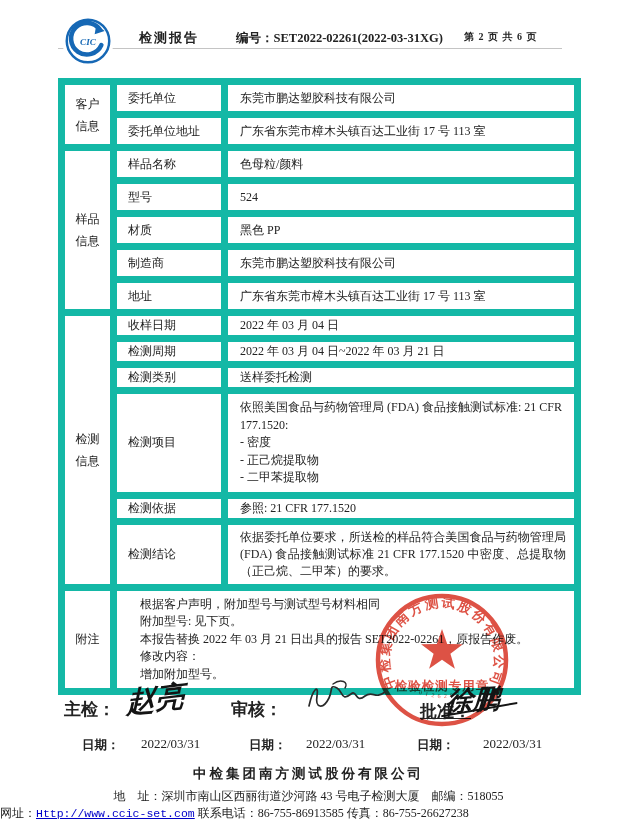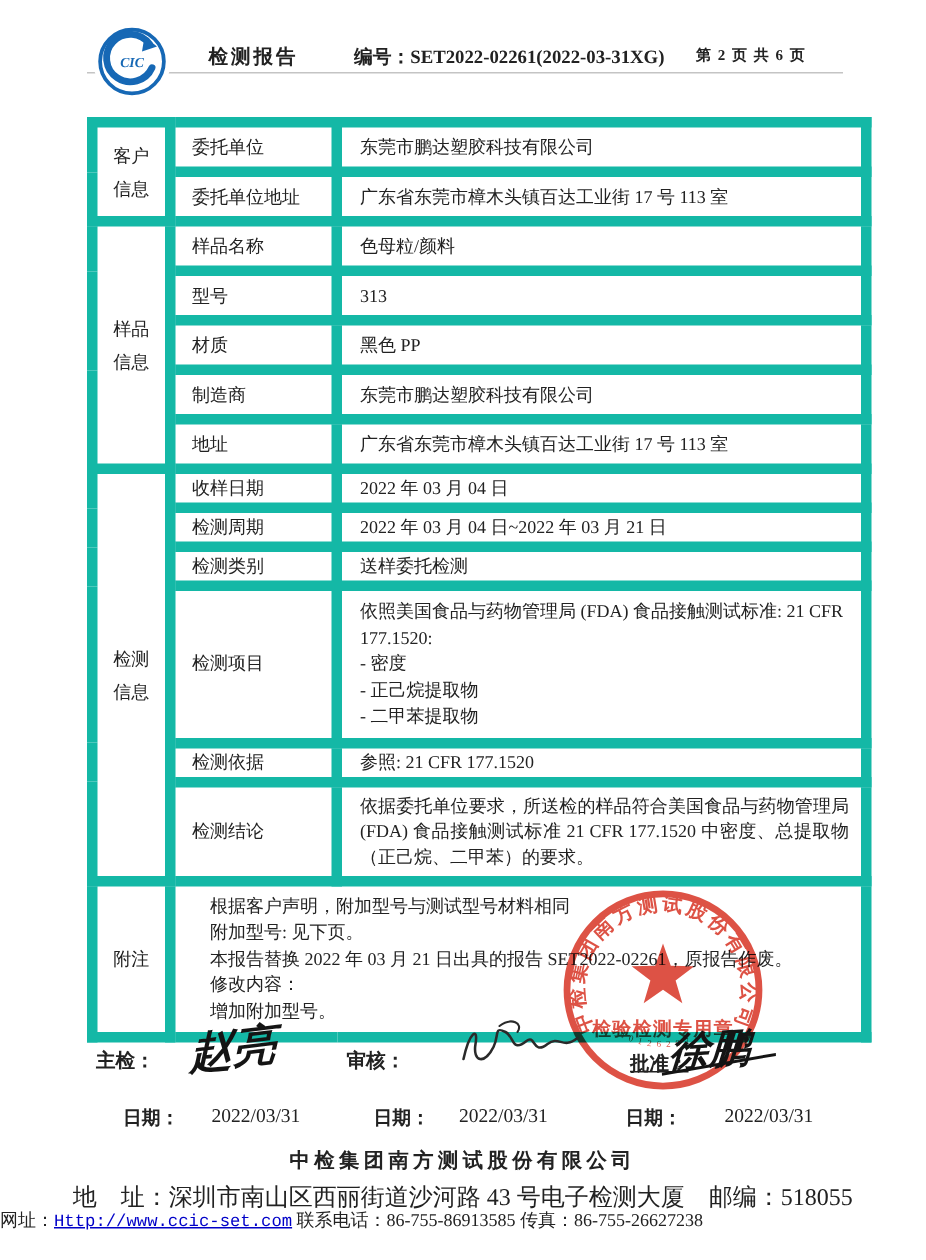--- a/index.html
+++ b/index.html
@@ -23,35 +23,35 @@
   td.sec { width:52px; text-align:center; line-height:22px; font-size:12.5px; }
   td.lbl { width:111px; padding-left:11px; }
   td.val { width:353px; padding-left:12px; padding-right:8px;margin-top:48px; }
   tr.h33 td { height:33px; }
   tr.h26 td { height:26px; }
   td.multi { vertical-align:middle; padding-top:5px; padding-bottom:5px; }
   .ln { line-height:17.5px; }
   td.just { text-align:justify; line-height:17px; padding-top:4px; padding-bottom:4px; }
 
   
-  .sig-label { position:absolute; font-size:13px; font-weight:600; z-index:2; }
+  .sig-label { position:absolute; font-size:17px; font-weight:600; z-index:2; }
   .sig-name { position:absolute; z-index:6; color:#141414; font-weight:bold; font-style:italic; }
   .sig-inspector { left:126px; top:680px; font-size:29px; transform:rotate(-7deg) skewX(-6deg); }
   .sig-approver { left:446px; top:682px; font-size:27px; transform:rotate(-4deg) skewX(-8deg); }
   .sig-approver::after { content:""; position:absolute; left:-4px; right:-18px; bottom:7px; height:2px; background:#141414; transform:rotate(-6deg); }
   .sig-scribble { position:absolute; left:303px; top:676px; z-index:6; }
   .date-label { position:absolute; top:737px; font-size:12.5px; font-weight:600; }
   .date-value { position:absolute; top:736px; font-size:13px; }
 
   
   .stamp { position:absolute; left:362px; top:580px; width:160px; height:160px; z-index:5; opacity:.88; mix-blend-mode:multiply; }
 
   
   .ft-company { position:absolute; left:0; right:0; top:765px; text-align:center; font-size:13.5px; font-weight:bold; letter-spacing:3px; }
-  .ft-addr { position:absolute; left:0; right:0; top:788px; text-align:center; font-size:16px; }
+  .ft-addr { position:absolute; left:0; right:0; top:788px; text-align:center; font-size:12px; }
   .ft-web { position:absolute; left:0; right:0; top:805px; text-align:left; font-size:12px; }
   .ft-url { font-family:"Liberation Mono","DejaVu Sans Mono",monospace; color:#0000c8; text-decoration:underline; font-size:11.5px; }
 </style>
 </head>
 <body>
 
 <div class="hdr-line"></div>
 
 <svg class="logo" viewBox="0 0 60 60">
   <circle cx="30" cy="30" r="27" fill="#ffffff"></circle>
@@ -84,21 +84,21 @@
   <tr class="h33">
     <td class="sec" rowspan="5">
       <div>样品</div>
       <div>信息</div>
     </td>
     <td class="lbl">样品名称</td>
     <td class="val">色母粒/颜料</td>
   </tr>
   <tr class="h33">
     <td class="lbl">型号</td>
-    <td class="val">313</td>
+    <td class="val">524</td>
   </tr>
   <tr class="h33">
     <td class="lbl">材质</td>
     <td class="val">黑色 PP</td>
   </tr>
   <tr class="h33">
     <td class="lbl">制造商</td>
     <td class="val">东莞市鹏达塑胶科技有限公司</td>
   </tr>
   <tr class="h33">

